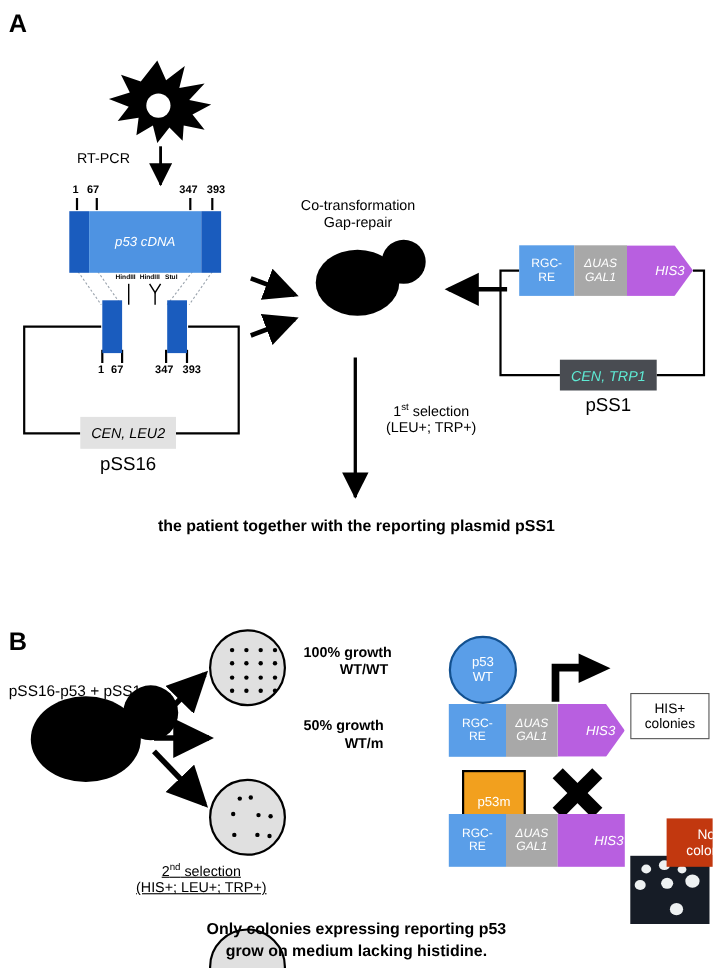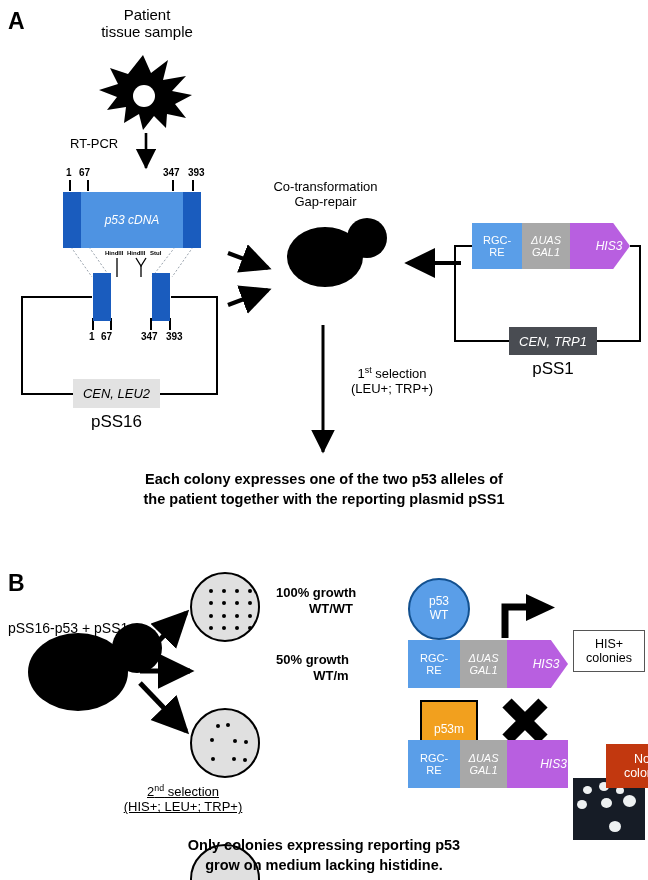--- a/index.html
+++ b/index.html
@@ -55,21 +55,21 @@
     font-size: 14px;
   }
   .cen-leu {
     background: #e2e2e2;
     color: #000000;
     font-style: italic;
     font-size: 13px;
   }
   .cen-trp {
     background: #494c52;
-    color: #ffffff;
+    color: #5eead4;
     font-style: italic;
     font-size: 13px;
   }
   .rgc  { background: #5a9ee8; color:#fff; font-style: normal; }
   .uas  { background: #a8a8a8; color:#fff; }
   .his3 { background: #b85fe0; color:#fff;padding-left:32px; }
   
   .plate {
     border-radius: 50%;
     background: #e0e0e0;
@@ -206,24 +206,20 @@
     </g>
 
     <g stroke="#000" stroke-width="13" stroke-linecap="butt">
       <line x1="507" y1="703" x2="543" y2="739"></line>
       <line x1="543" y1="703" x2="507" y2="739"></line>
     </g>
   </svg>
 
   <div class="abs panel-letter" style="left:8px; top:8px;">A</div>
 
-  <div class="abs txt txt-c" style="left:86px; top:6px; width:122px; font-size:15px;">
-    <div>Patient</div>
-    <div>tissue sample</div>
-  </div>
 
   <div class="abs txt" style="left:70px; top:137px; font-size:13px;">RT-PCR</div>
 
   <div class="abs num" style="left:66px; top:167px;">1</div>
   <div class="abs num" style="left:79px; top:167px;">67</div>
   <div class="abs num" style="left:163px; top:167px;">347</div>
   <div class="abs num" style="left:188px; top:167px;">393</div>
 
   <div class="abs" style="left:63px; top:192px; width:138px; height:56px; display:flex;">
     <div class="gbox cdna-dark" style="width:18px;height:56px;"></div>
@@ -265,21 +261,20 @@
     <div class="gbox uas" style="width:48px;height:46px;font-size:11px;line-height:1.1;">
       <span><span>ΔUAS</span><br><span>GAL1</span></span>
     </div>
     <div class="gbox his3" style="width:60px;height:46px;font-size:12px;clip-path:polygon(0 0, 72% 0, 100% 50%, 72% 100%, 0 100%);padding-right:14px;">HIS3</div>
   </div>
 
   <div class="abs gbox cen-trp" style="left:509px; top:327px; width:88px; height:28px;">CEN, TRP1</div>
   <div class="abs txt txt-c" style="left:509px; top:359px; width:88px; font-size:17px;">pSS1</div>
 
   <div class="abs caption" style="left:54px; top:470px; width:540px;">
-    <div>Each colony expresses one of the two p53 alleles of</div>
     <div>the patient together with the reporting plasmid pSS1</div>
   </div>
 
   <div class="abs panel-letter" style="left:8px; top:570px;">B</div>
 
   <div class="abs txt" style="left:8px; top:620px; font-size:14px;">pSS16-p53 + pSS1</div>
 
   <div class="abs plate" id="plate0" style="left:190px; top:572px; width:70px; height:70px;">
       <div class="colony-dot" style="left: 17px; top: 15px;"></div>
       <div class="colony-dot" style="left: 30px; top: 15px;"></div>

